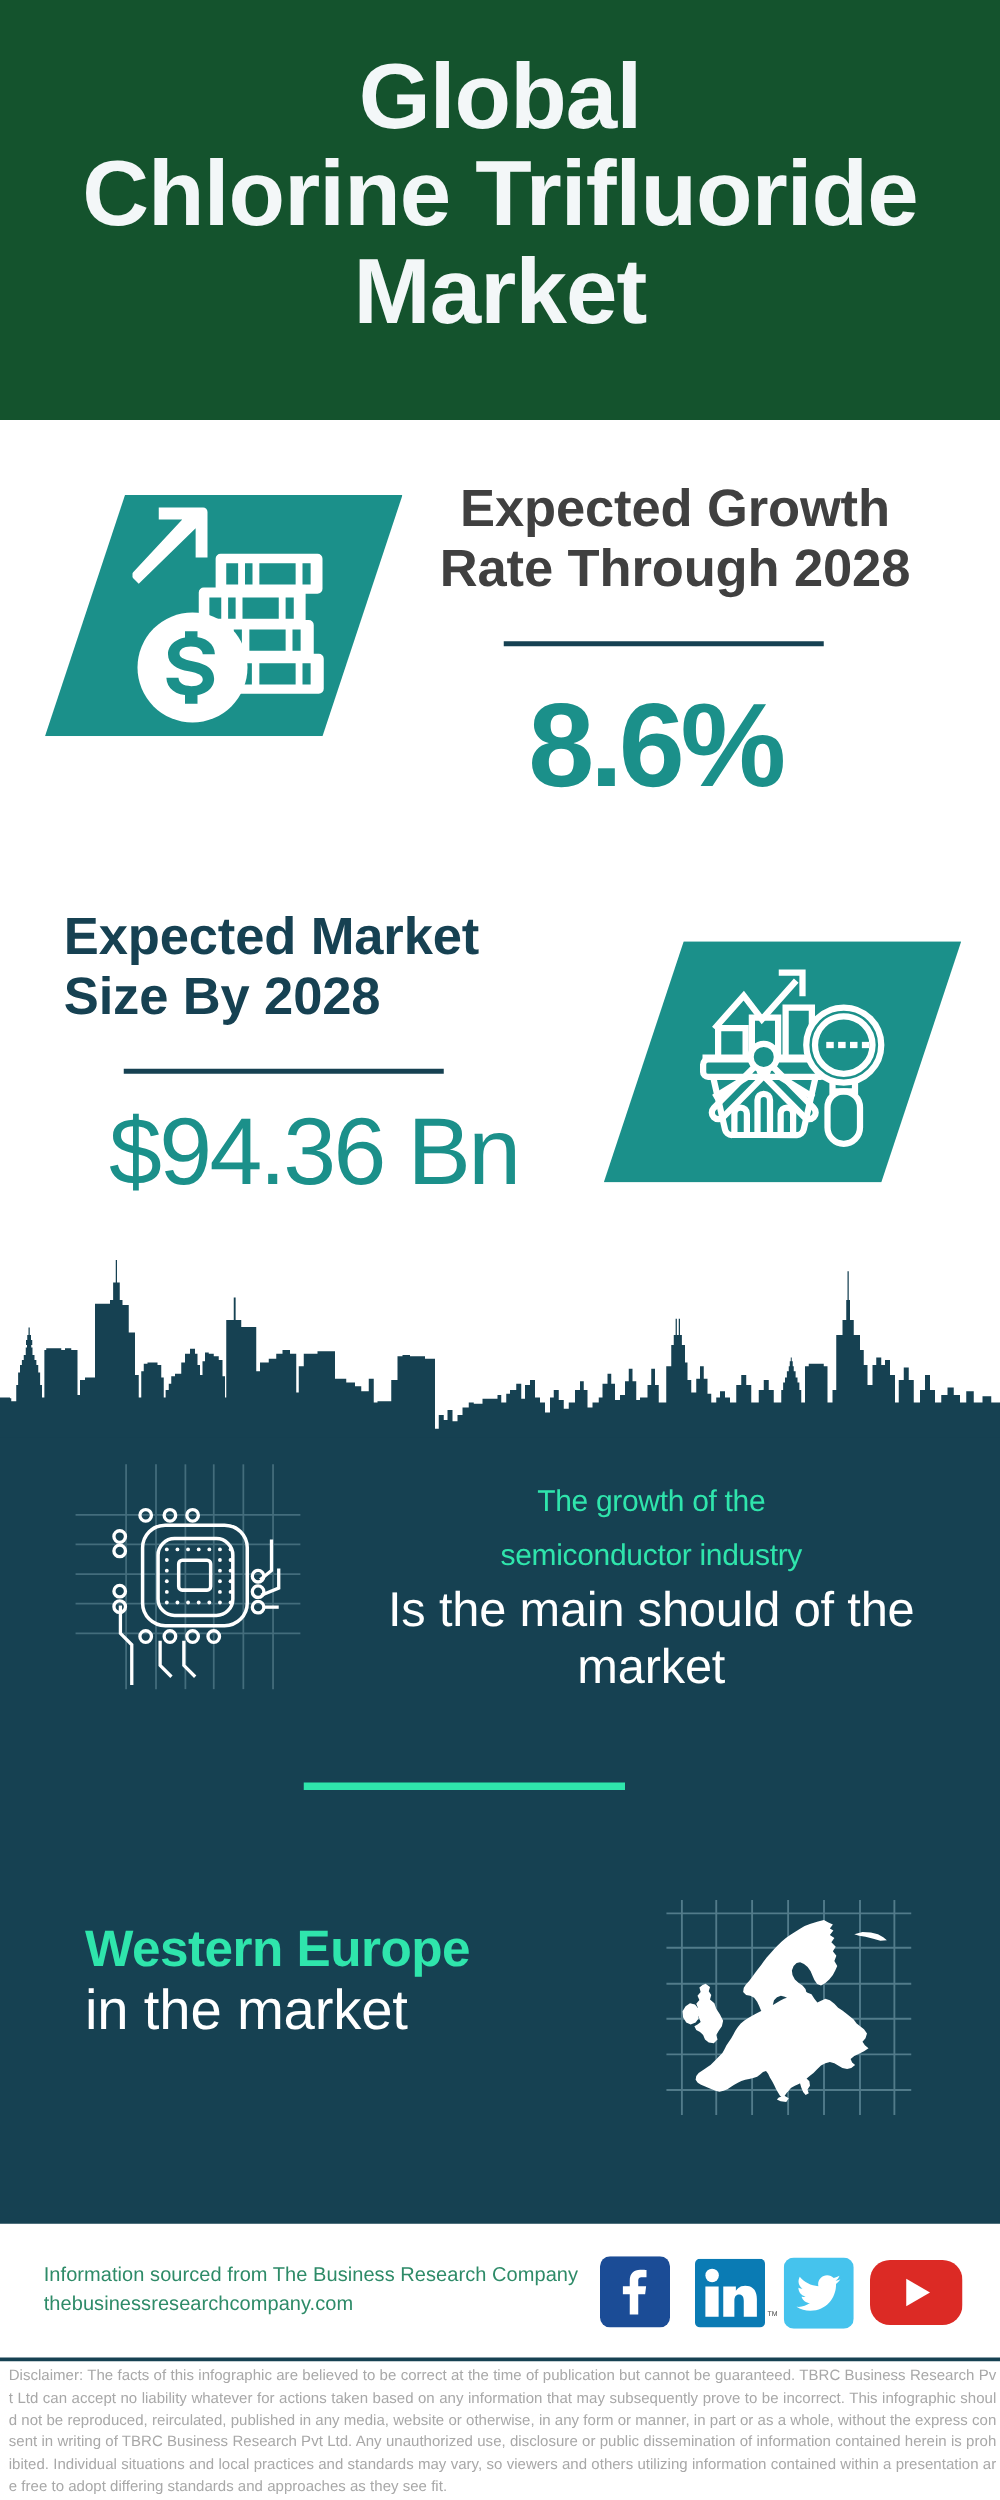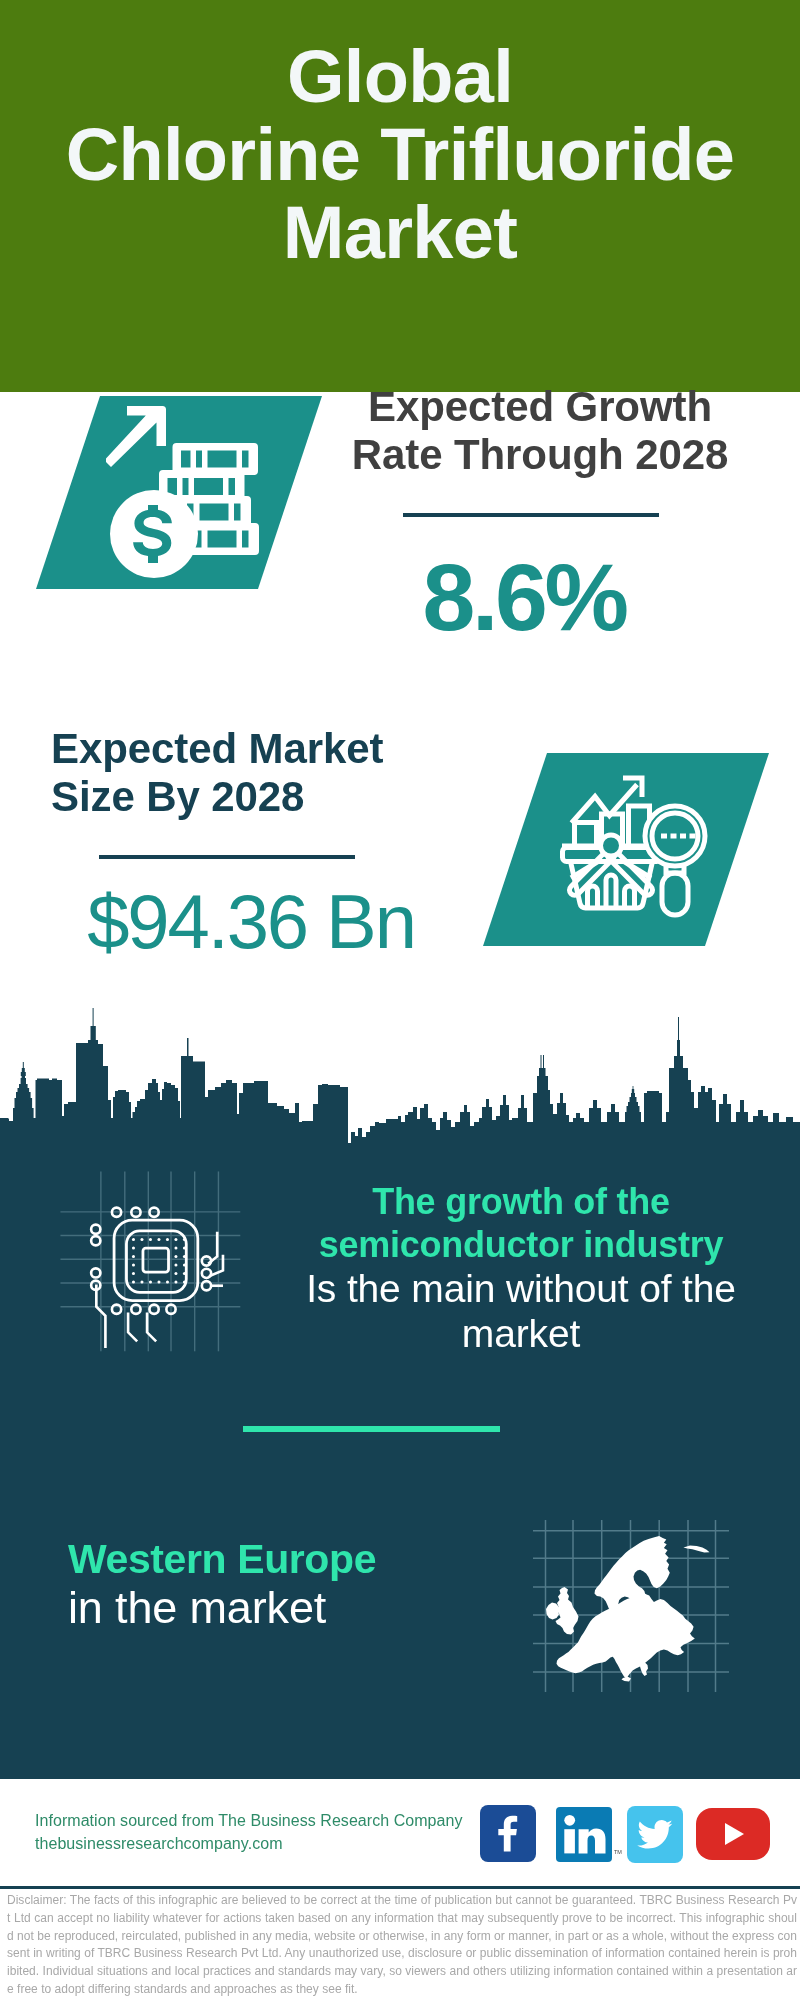--- a/index.html
+++ b/index.html
@@ -3,21 +3,21 @@
 <meta charset="utf-8">
 <title>Global Chlorine Trifluoride Market</title>
 <style>
   html,body{margin:0;padding:0;}
   body{width:800px;height:2000px;background:#ffffff;
        font-family:"Liberation Sans",sans-serif;overflow:hidden;
        -webkit-font-smoothing:antialiased;}
   .page{position:relative;width:800px;height:2000px;overflow:hidden;}
 
   
-  .header{position:absolute;left:0;top:0;width:800px;height:392px;background:#4d7c0f;}
+  .header{position:absolute;left:0;top:0;width:800px;height:336px;background:#14532d;}
   .title{position:absolute;left:0;top:38px;width:800px;text-align:center;
          color:#f3f7f8;font-weight:bold;font-size:74px;line-height:78px;
          letter-spacing:-0.7px;}
   .title span{display:block;}
 
   
   .para{position:absolute;background:#1B908A;
         clip-path:polygon(22.38% 0,100% 0,77.62% 100%,0 100%);}
   .para1{left:36px;top:396px;width:286px;height:193px;}
   .icon-money{position:absolute;left:106px;top:400px;width:180px;height:180px;}
@@ -41,21 +41,21 @@
           letter-spacing:-2.1px;}
   .para2{left:483px;top:753px;width:286px;height:193px;}
   .icon-analytics{position:absolute;left:556px;top:766px;width:170px;height:170px;}
 
   
   .band{position:absolute;left:0;top:1144px;width:800px;height:635px;background:#164152;}
   .skyline{position:absolute;left:0;top:1005px;width:800px;height:145px;}
 
   .icon-chip{position:absolute;left:72px;top:1183px;width:165px;height:165px;}
   .s3-text{position:absolute;left:291px;top:1180px;width:460px;text-align:center;}
-  .s3-text .g{display:block;color:#2FE5AC;font-weight:bold;font-size:36px;line-height:43px;letter-spacing:-0.25px;}
+  .s3-text .g{display:block;color:#2FE5AC;font-weight:normal;font-size:24px;line-height:43px;letter-spacing:-0.25px;}
   .s3-text .w{display:block;color:#ffffff;font-weight:normal;font-size:39px;line-height:45px;letter-spacing:-0.15px;}
   .rule3{position:absolute;left:243px;top:1426px;width:257px;height:6px;background:#2FE5AC;}
 
   .s4-text{position:absolute;left:68px;top:1536px;width:460px;text-align:left;}
   .s4-text .g{display:block;color:#2FE5AC;font-weight:bold;font-size:41px;line-height:46px;letter-spacing:-0.4px;}
   .s4-text .w{display:block;color:#ffffff;font-weight:normal;font-size:45px;line-height:52px;letter-spacing:-0.15px;}
   .map{position:absolute;left:533px;top:1512px;width:200px;height:180px;}
 
   
   .src{position:absolute;left:35px;top:1810px;color:#2E8B68;font-size:16px;
@@ -260,21 +260,21 @@
         <circle cx="28.8" cy="124" r="5.6"></circle>
         <circle cx="163" cy="94.5" r="5.6"></circle>
         <circle cx="163" cy="109.5" r="5.6"></circle>
         <circle cx="163" cy="124.5" r="5.6"></circle>
       </g>
     </svg>
   </div>
   <div class="s3-text">
     <span class="g">The growth of the</span>
     <span class="g">semiconductor industry</span>
-    <span class="w">Is the main without of the</span>
+    <span class="w">Is the main should of the</span>
     <span class="w">market</span>
   </div>
   <div class="rule3"></div>
 
   <div class="s4-text">
     <span class="g">Western Europe</span>
     <span class="w">in the market</span>
   </div>
   <div class="map">
     <svg viewBox="0 0 200 180" width="200" height="180" aria-hidden="true">

